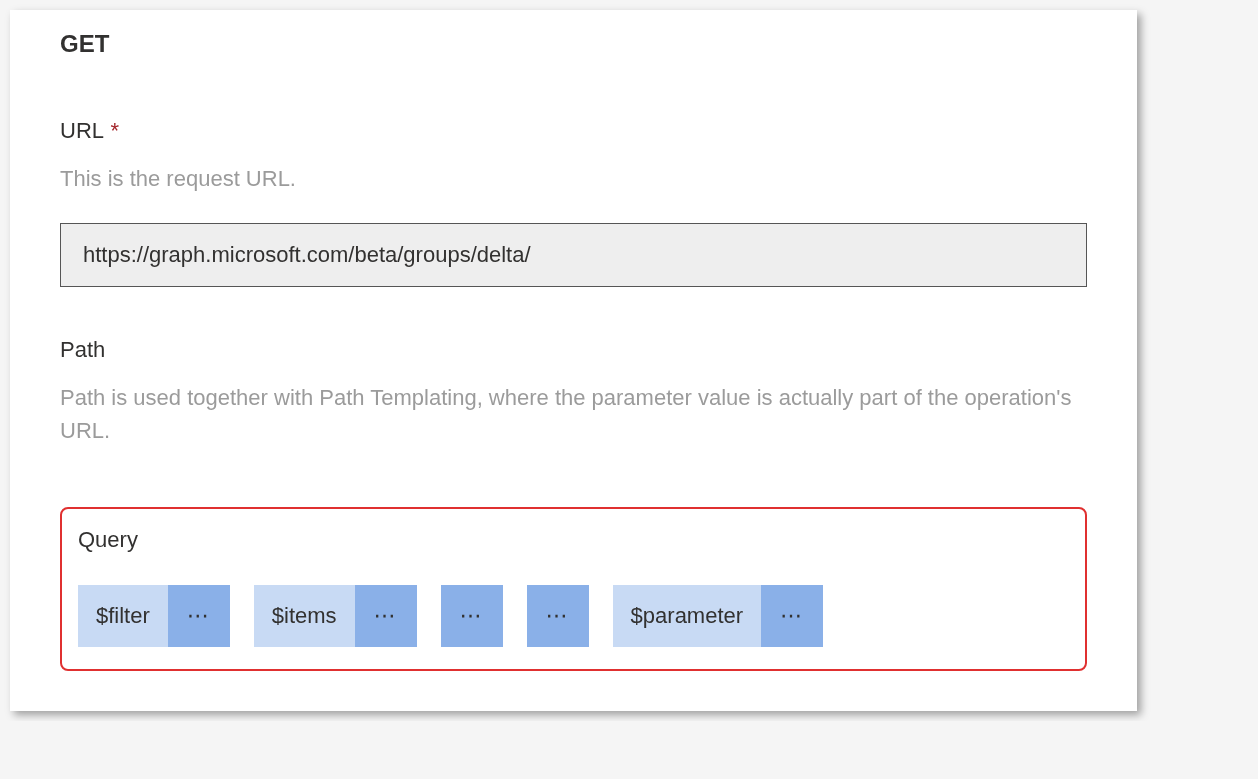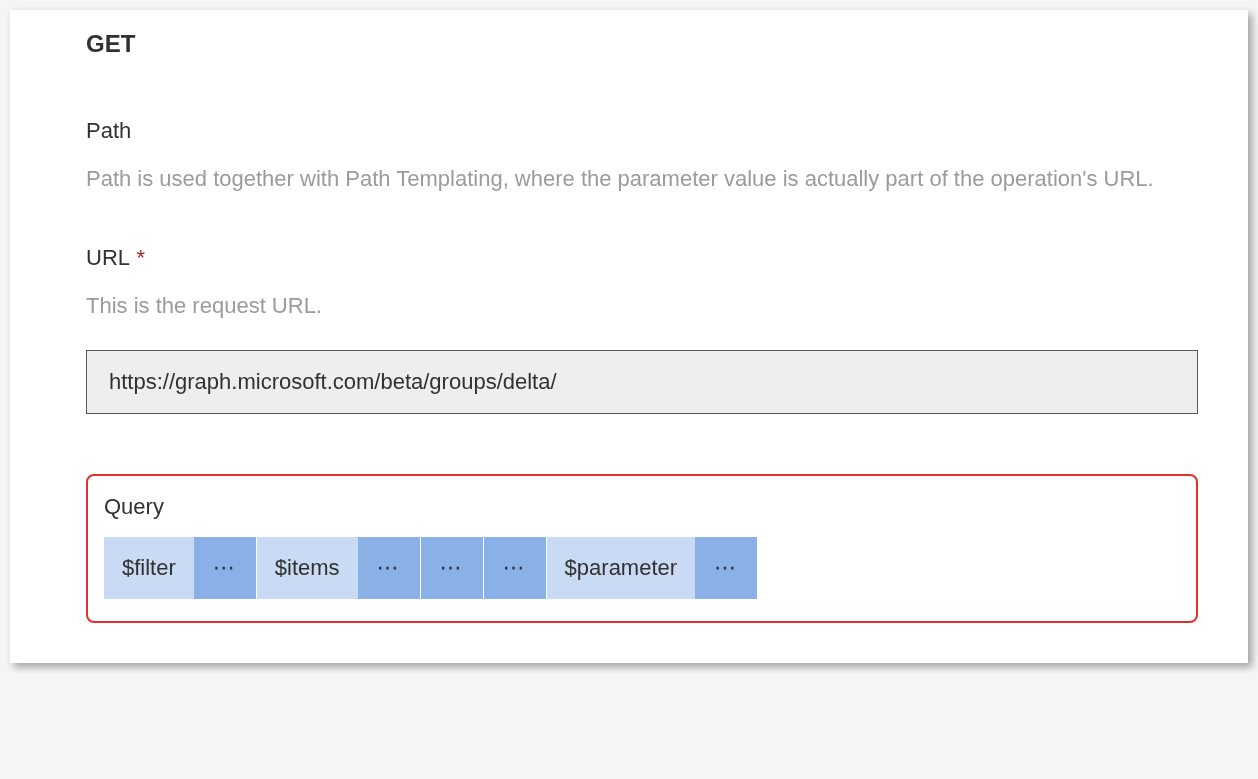--- a/index.html
+++ b/index.html
@@ -6,24 +6,24 @@
       box-sizing: border-box;
       margin: 0;
       padding: 0;
     }
     body {
       font-family: 'Segoe UI', Tahoma, Geneva, Verdana, sans-serif;
       background: #f5f5f5;
       padding: 10px;
     }
     .container {
-      width: 1238px;
+      width: 1127px;
       background: #ffffff;
       box-shadow: 4px 4px 8px rgba(0,0,0,0.35);
-      padding: 0 50px 40px 76px;
+      padding: 0 50px 40px 50px;
       position: relative;
     }
     .method-header {
       font-size: 24px;
       font-weight: 700;
       color: #323130;
       padding-top: 20px;
       padding-bottom: 10px;
     }
     .section {
@@ -55,22 +55,22 @@
       font-family: inherit;
     }
     .query-section {
       border: 2px solid #e03030;
       border-radius: 8px;
       padding: 18px 16px 22px 16px;
       margin-top: 60px;
     }
     .query-params {
       display: flex;
-      gap: 1px;
-      margin-top: 17px;
+      gap: 24px;
+      margin-top: 32px;
       flex-wrap: nowrap;
     }
     .param-chip {
       display: flex;
       align-items: stretch;
       height: 62px;
     }
     .param-name {
       background: #c8daf4;
       color: #323130;
@@ -93,31 +93,31 @@
     }
   </style>
 </head>
 <body>
 
 <div class="container">
 
   <div class="method-header">GET</div>
 
   <div class="section">
-    <div class="field-label">Path</div>
-    <div class="field-description">Path is used together with Path Templating, where the parameter value is actually part of the operation's URL.</div>
-  </div>
-
-  <div class="section">
     <div>
       <span class="field-label">URL</span>
       <span class="field-label required">*</span>
     </div>
     <div class="field-description">This is the request URL.</div>
     <input type="text" class="url-input" readonly="" value="https://graph.microsoft.com/beta/groups/delta/" style="">
+  </div>
+
+  <div class="section">
+    <div class="field-label">Path</div>
+    <div class="field-description">Path is used together with Path Templating, where the parameter value is actually part of the operation's URL.</div>
   </div>
 
   <div class="query-section">
     <div class="field-label">Query</div>
     <div class="query-params">
 
       <div class="param-chip">
         <div class="param-name">$filter</div>
         <div class="param-more">⋯</div>
       </div>

